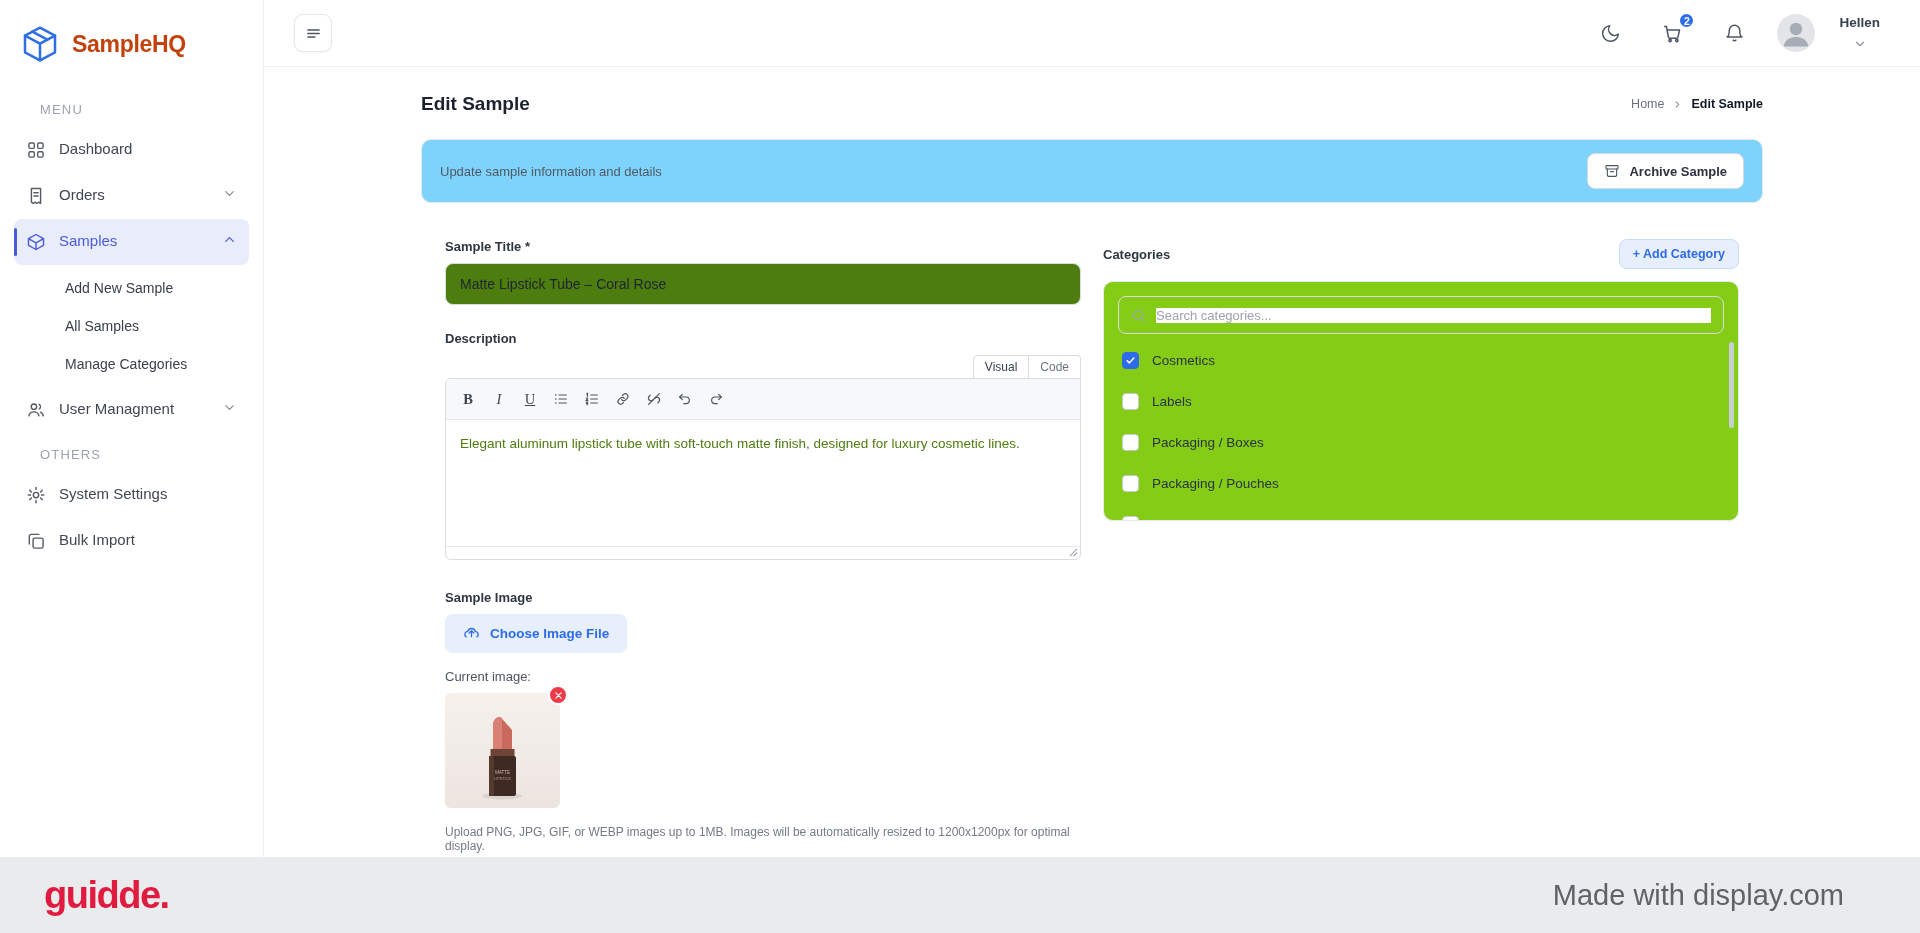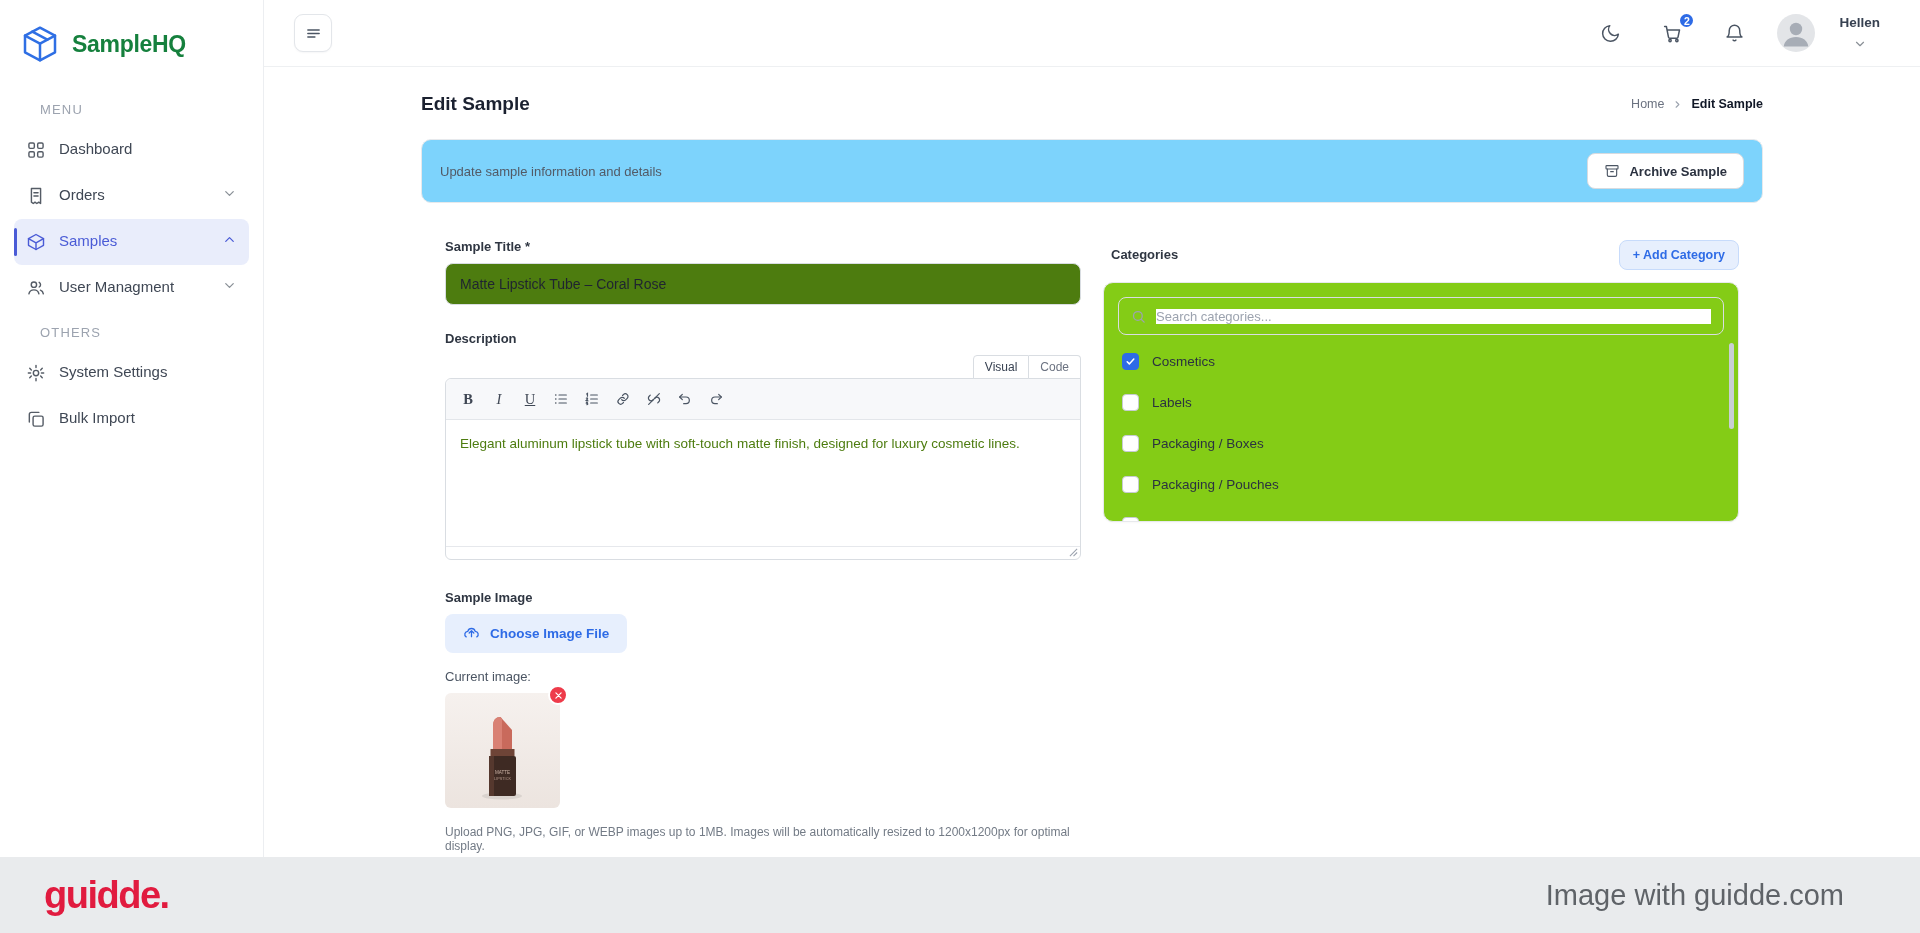--- a/index.html
+++ b/index.html
@@ -16,21 +16,21 @@
     --border:#e7e9ec; --input-border:#d9dde2; --txt-gray:#6b7280;
   }
   svg { display:block; }
 
   .app { flex:1; display:flex; min-height:0; }
 
   
   .sidebar { width:264px; border-right:1px solid #eceef1; background:#fff; padding:18px 14px; flex-shrink:0; }
   .logo-row { display:flex; align-items:center; gap:12px; padding:6px 6px 24px; cursor:pointer; }
   .logo-icon svg { width:40px; height:40px; }
-  .logo-text { font-size:23px; font-weight:700; color:#15803d; letter-spacing:-0.3px; }
+  .logo-text { font-size:23px; font-weight:700; color:#c2410c; letter-spacing:-0.3px; }
   .nav-section-label { font-size:13px; color:#9ca3af; letter-spacing:.09em; margin:14px 26px 10px; }
   .nav-item { display:flex; align-items:flex-start; gap:13px; padding:13px 12px; border-radius:8px;
               font-size:15px; color:#3f4754; cursor:pointer; position:relative; }
   .nav-item svg.ni { width:20px; height:20px; stroke:#555c66; }
   .nav-item .chev { margin-left:auto; }
   .nav-item .chev svg { width:15px; height:15px; stroke:#8a9097; }
   .nav-item.active { background:var(--sidebar-active-bg); color:var(--sidebar-active); }
   .nav-item.active svg.ni { stroke:var(--sidebar-active); }
   .nav-item.active .chev svg { stroke:var(--sidebar-active); }
   .nav-item.active::before { content:""; position:absolute; left:0; top:9px; bottom:9px; width:3px;
@@ -196,20 +196,25 @@
             <path d="M3 8l9 5 9-5M12 13v8"></path>
         </svg>
         <span>Samples</span>
         <span class="chev">
           <svg viewBox="0 0 24 24" fill="none" stroke-width="2" stroke-linecap="round" stroke-linejoin="round">
               <path d="M6 15l6-6 6 6"></path>
             </svg>
         </span>
       </div>
 
+      <div class="subnav">
+        <div class="subnav-item">Add New Sample</div>
+        <div class="subnav-item">All Samples</div>
+        <div class="subnav-item">Manage Categories</div>
+      </div>
 
       <div class="nav-item">
         <svg class="ni" viewBox="0 0 24 24" fill="none" stroke-width="1.7" stroke-linecap="round" stroke-linejoin="round">
           <circle cx="9.5" cy="8" r="3.2"></circle>
             <path d="M3.5 19c.6-3 2.9-4.8 6-4.8s5.4 1.8 6 4.8"></path>
           <path d="M15.8 5.2a3.2 3.2 0 0 1 0 5.6M17.3 14.6c2 .7 3.2 2.2 3.5 4.4"></path>
         </svg>
         <span>User Managment</span>
         <span class="chev">
           <svg viewBox="0 0 24 24" fill="none" stroke-width="2" stroke-linecap="round" stroke-linejoin="round">
@@ -424,21 +429,21 @@
               </div>
 
               <div class="upload-hint">Upload PNG, JPG, GIF, or WEBP images up to 1MB. Images will be automatically resized to 1200x1200px for optimal display.</div>
 
               
             </div>
           </div>
 
           <div class="col-right">
             <div class="cat-head">
-              <label class="field-label" style="margin:8px">Categories</label>
+              <label class="field-label" style="margin:0">Categories</label>
               <button class="add-cat-btn">+ Add Category</button>
             </div>
 
             <div class="cat-panel">
               <div class="search-box">
                 <svg viewBox="0 0 24 24" fill="none" stroke-width="2" stroke-linecap="round">
                   <circle cx="11" cy="11" r="7"></circle>
                     <path d="M21 21l-4.3-4.3"></path>
                 </svg>
                 <input type="text" placeholder="Search categories..." style="">
@@ -474,14 +479,14 @@
           </div>
 
         </div>
       </div>
     </div>
   </div>
 </div>
 
 <footer class="footer">
   <span class="guidde-logo">guidde.</span>
-  <span class="made-with">Image with guidde.com</span>
+  <span class="made-with">Made with display.com</span>
 </footer>
 
 </body></html>

